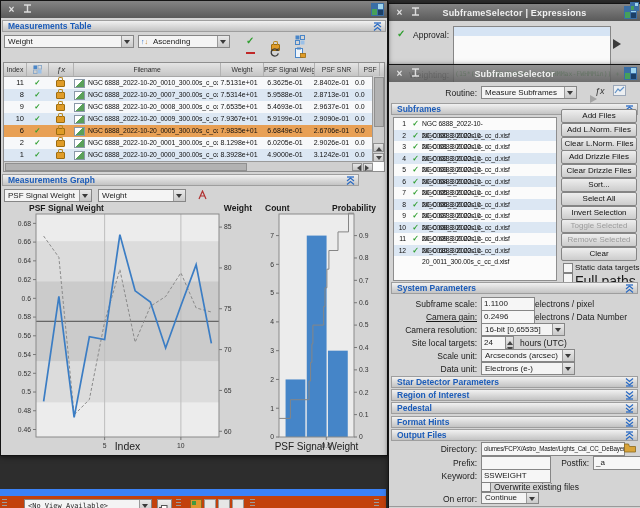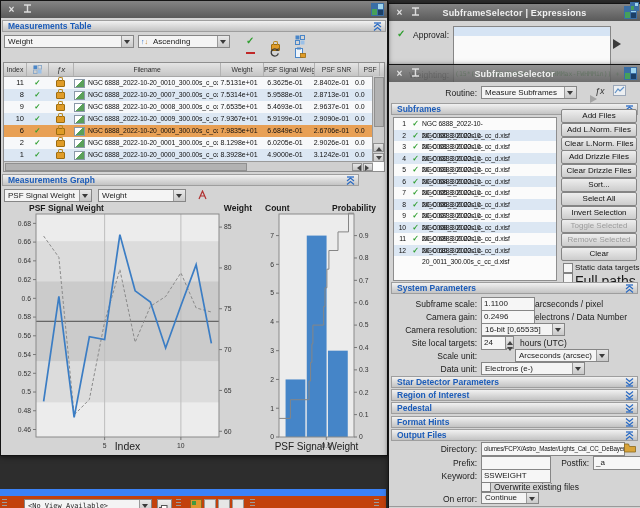--- a/index.html
+++ b/index.html
@@ -518,43 +518,43 @@
   <div class="sect" style="left:2px;top:217px;width:247px">
     <span>System Parameters</span>
     <svg class="coll" viewBox="0 0 9 9">
         <path d="M1 1 H8" stroke="#2a6bc4" stroke-width="1.3"></path>
         <path d="M1 5 L4.5 2 L8 5 M1 8.5 L4.5 5.5 L8 8.5" stroke="#2a6bc4" stroke-width="1.2" fill="none"></path>
       </svg>
   </div>
   <div id="sysparams">
       <div class="lbl rlbl" style="left: 0px; top: 234px; width: 88px;">Subframe scale:</div>
       <div class="pi-input" style="left: 92px; top: 232px; width: 48px;">1.1100</div>
-      <div class="lbl" style="left: 146px; top: 234px;">arcseconds / pixel</div>
-      <div class="lbl rlbl" style="left: 0px; top: 247px; width: 88px;">Camera gain:</div>
+      <div class="lbl" style="left: 146px; top: 234px;">electrons / pixel</div>
+      <div class="lbl rlbl" style="left: 0px; top: 247px; width: 88px; text-decoration: underline;">Camera gain:</div>
       <div class="pi-input" style="left: 92px; top: 245px; width: 48px;">0.2496</div>
       <div class="lbl" style="left: 146px; top: 247px;">electrons / Data Number</div>
       <div class="lbl rlbl" style="left: 0px; top: 260px; width: 88px;">Camera resolution:</div>
       <div class="pi-select" style="left: 92px; top: 258px; width: 84px;">
         <span class="val">16-bit [0,65535]</span>
         <span class="arr"></span>
       </div>
       <div class="lbl rlbl" style="left: 0px; top: 273px; width: 88px;">Site local targets:</div>
       <div class="pi-input" style="left: 92px; top: 271px; width: 20px;">24</div>
       <div style="position: absolute; left: 116px; top: 271px; width: 9px; height: 13px; background: linear-gradient(rgb(233, 233, 233), rgb(201, 201, 201)); border: 1px solid rgb(138, 138, 138); box-sizing: border-box;">
         <div class="tri up" style="margin-top: 1px;"></div>
         <div class="tri dn"></div>
       </div>
       <div class="lbl" style="left: 131px; top: 273px;">hours (UTC)</div>
       <div class="lbl rlbl" style="left: 0px; top: 286px; width: 88px;">Scale unit:</div>
-      <div class="pi-select" style="left: 92px; top: 284px; width: 94px; margin-left: 34px;">
+      <div class="pi-select" style="left: 92px; top: 284px; width: 94px;">
         <span class="val">Arcseconds (arcsec)</span>
         <span class="arr"></span>
       </div>
       <div class="lbl rlbl" style="left: 0px; top: 299px; width: 88px;">Data unit:</div>
-      <div class="pi-select" style="left: 92px; top: 297px; width: 104px;">
+      <div class="pi-select" style="left: 92px; top: 297px; width: 94px;">
         <span class="val">Electrons (e-)</span>
         <span class="arr"></span>
       </div>
     </div>
 
   <div id="collapsed">
       <div class="sect" style="left: 2px; top: 311px; width: 247px;"><span>Star Detector Parameters</span><svg class="coll" viewBox="0 0 9 9">
           <path d="M1 8 H8" stroke="#2a6bc4" stroke-width="1.3"></path>
           <path d="M1 0.5 L4.5 3.5 L8 0.5 M1 4 L4.5 7 L8 4" stroke="#2a6bc4" stroke-width="1.2" fill="none"></path>
         </svg></div>

